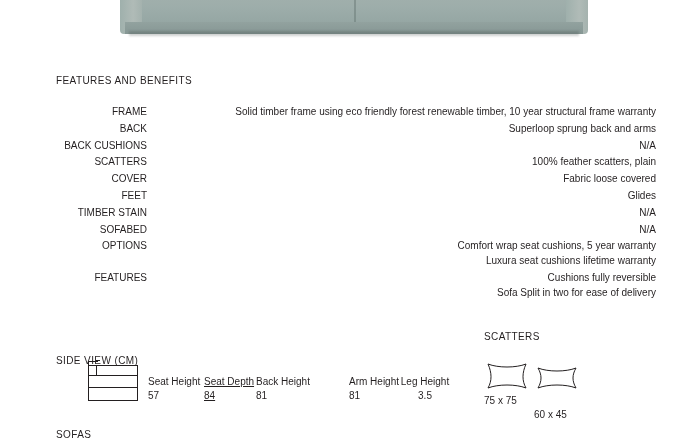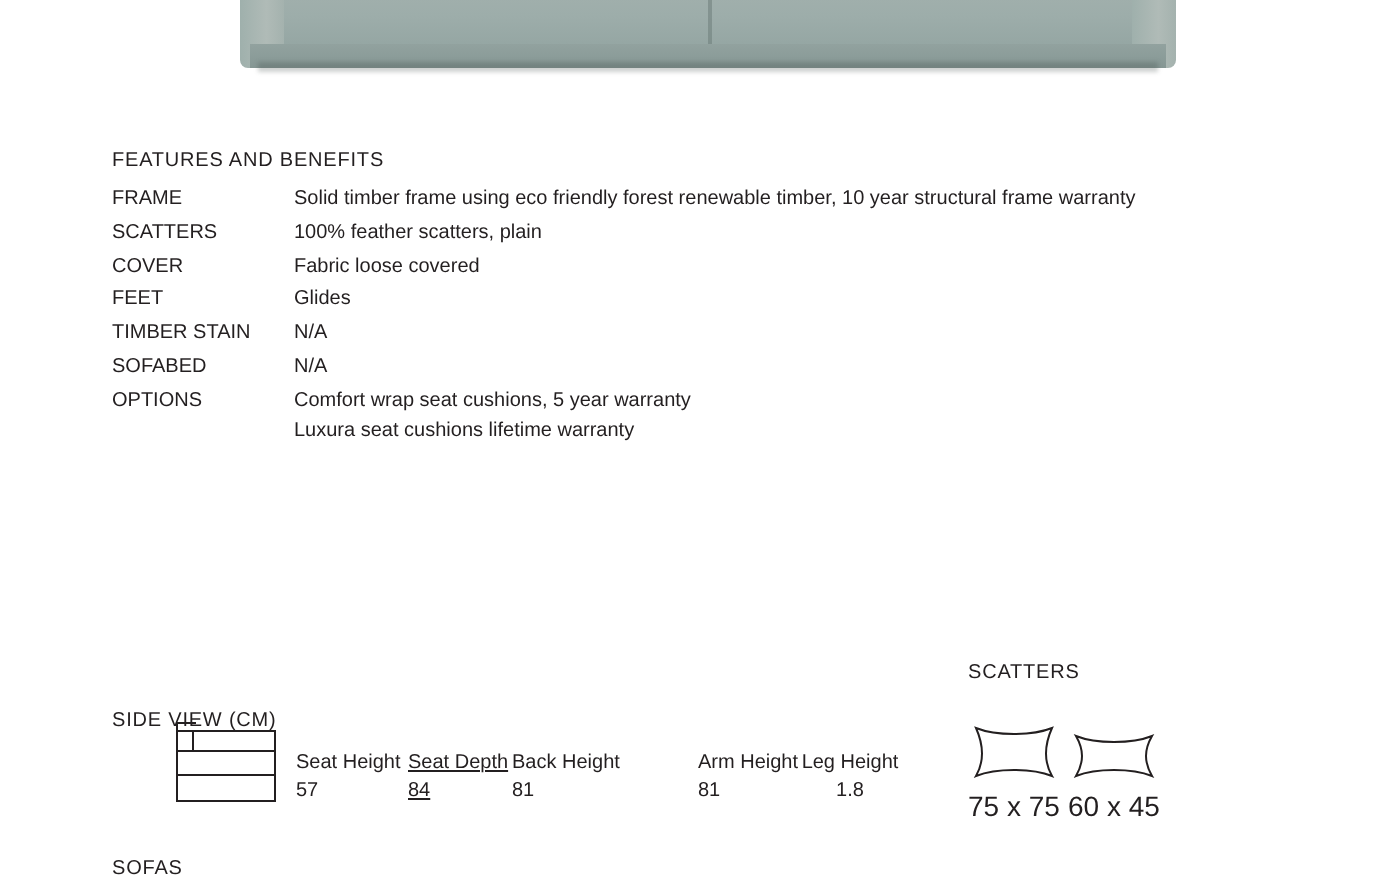--- a/index.html
+++ b/index.html
@@ -88,23 +88,24 @@
   }
   #features-head { left: 56px; top: 75px; }
   #sideview-head { left: 56px; top: 331px; margin-top: 24px; }
   #scatters-head { left: 484px; top: 331px; }
   #sofas-head    { left: 56px; top: 429px; }
 
   
   .feat-table {
     position: absolute;
     left: 56px;
-    top: 92px;
+    top: 104px;
     width: 600px;
     border-collapse: collapse;
+    text-align: right;
   }
   .feat-table td {
     font-size: 10px;
     color: #231f20;
     padding: 0;
     vertical-align: top;
     line-height: 16.8px;
     white-space: nowrap;
   }
   .feat-label { width: 91px; }
@@ -190,26 +191,26 @@
   }
   .sc-0 { left: 0px; top: 6px; }
   .sc-1 { left: 50px; top: 10px; }
   .scatter-shape {
     width: 46px;
     height: 30px;
     position: relative;
   }
   .scatter-shape svg { display: block; }
   .scatter-label {
-    font-size: 14px;
+    font-size: 10px;
     color: #231f20;
     white-space: nowrap;
     margin-top: 4px;
   }
-  .sc-1 .scatter-label { margin-top: 0; }
+  .sc-1 .scatter-label { margin-top: 14px; }
 </style>
 </head>
 <body>
 
 <div class="sofa-photo">
   <div class="sofa-shape">
     <div class="sofa-body"></div>
 
     <div class="cushion-seam seam-a"></div>
     <div class="sofa-arm arm-left"></div>
@@ -221,20 +222,28 @@
 
 <div class="section-head" id="features-head">FEATURES AND BENEFITS</div>
 
 <table class="feat-table">
   <tbody>
     <tr>
       <td class="feat-label">FRAME</td>
       <td class="feat-value">Solid timber frame using eco friendly forest renewable timber, 10 year structural frame warranty</td>
     </tr>
     <tr>
+      <td class="feat-label">BACK</td>
+      <td class="feat-value">Superloop sprung back and arms</td>
+    </tr>
+    <tr>
+      <td class="feat-label">BACK CUSHIONS</td>
+      <td class="feat-value">N/A</td>
+    </tr>
+    <tr>
       <td class="feat-label">SCATTERS</td>
       <td class="feat-value">100% feather scatters, plain</td>
     </tr>
     <tr>
       <td class="feat-label">COVER</td>
       <td class="feat-value">Fabric loose covered</td>
     </tr>
     <tr>
       <td class="feat-label">FEET</td>
       <td class="feat-value">Glides</td>
@@ -245,20 +254,27 @@
     </tr>
     <tr>
       <td class="feat-label">SOFABED</td>
       <td class="feat-value">N/A</td>
     </tr>
     <tr class="feat-row-multi">
       <td class="feat-label">OPTIONS</td>
       <td class="feat-value">
         <div>Comfort wrap seat cushions, 5 year warranty</div>
         <div>Luxura seat cushions lifetime warranty</div>
+      </td>
+    </tr>
+    <tr class="feat-row-multi">
+      <td class="feat-label">FEATURES</td>
+      <td class="feat-value">
+        <div>Cushions fully reversible</div>
+        <div>Sofa Split in two for ease of delivery</div>
       </td>
     </tr>
   </tbody>
 </table>
 
 <div class="section-head" id="sideview-head">SIDE VIEW (CM)</div>
 
 <div class="sideview-block">
   <div class="sv-diagram">
     <div class="topnotch"></div>
@@ -279,21 +295,21 @@
     <div class="sv-measure m2">
       <span class="sv-m-label">Back Height</span>
       <span class="sv-m-value">81</span>
     </div>
     <div class="sv-measure m3">
       <span class="sv-m-label">Arm Height</span>
       <span class="sv-m-value">81</span>
     </div>
     <div class="sv-measure m4">
       <span class="sv-m-label">Leg Height</span>
-      <span class="sv-m-value">1.8</span>
+      <span class="sv-m-value">3.5</span>
     </div>
   </div>
 </div>
 
 <div class="section-head" id="scatters-head">SCATTERS</div>
 
 <div class="scatters-block">
   <div class="scatter-item sc-0">
     <div class="scatter-shape">
       <svg width="46" height="30" viewBox="0 0 46 30" fill="none">

